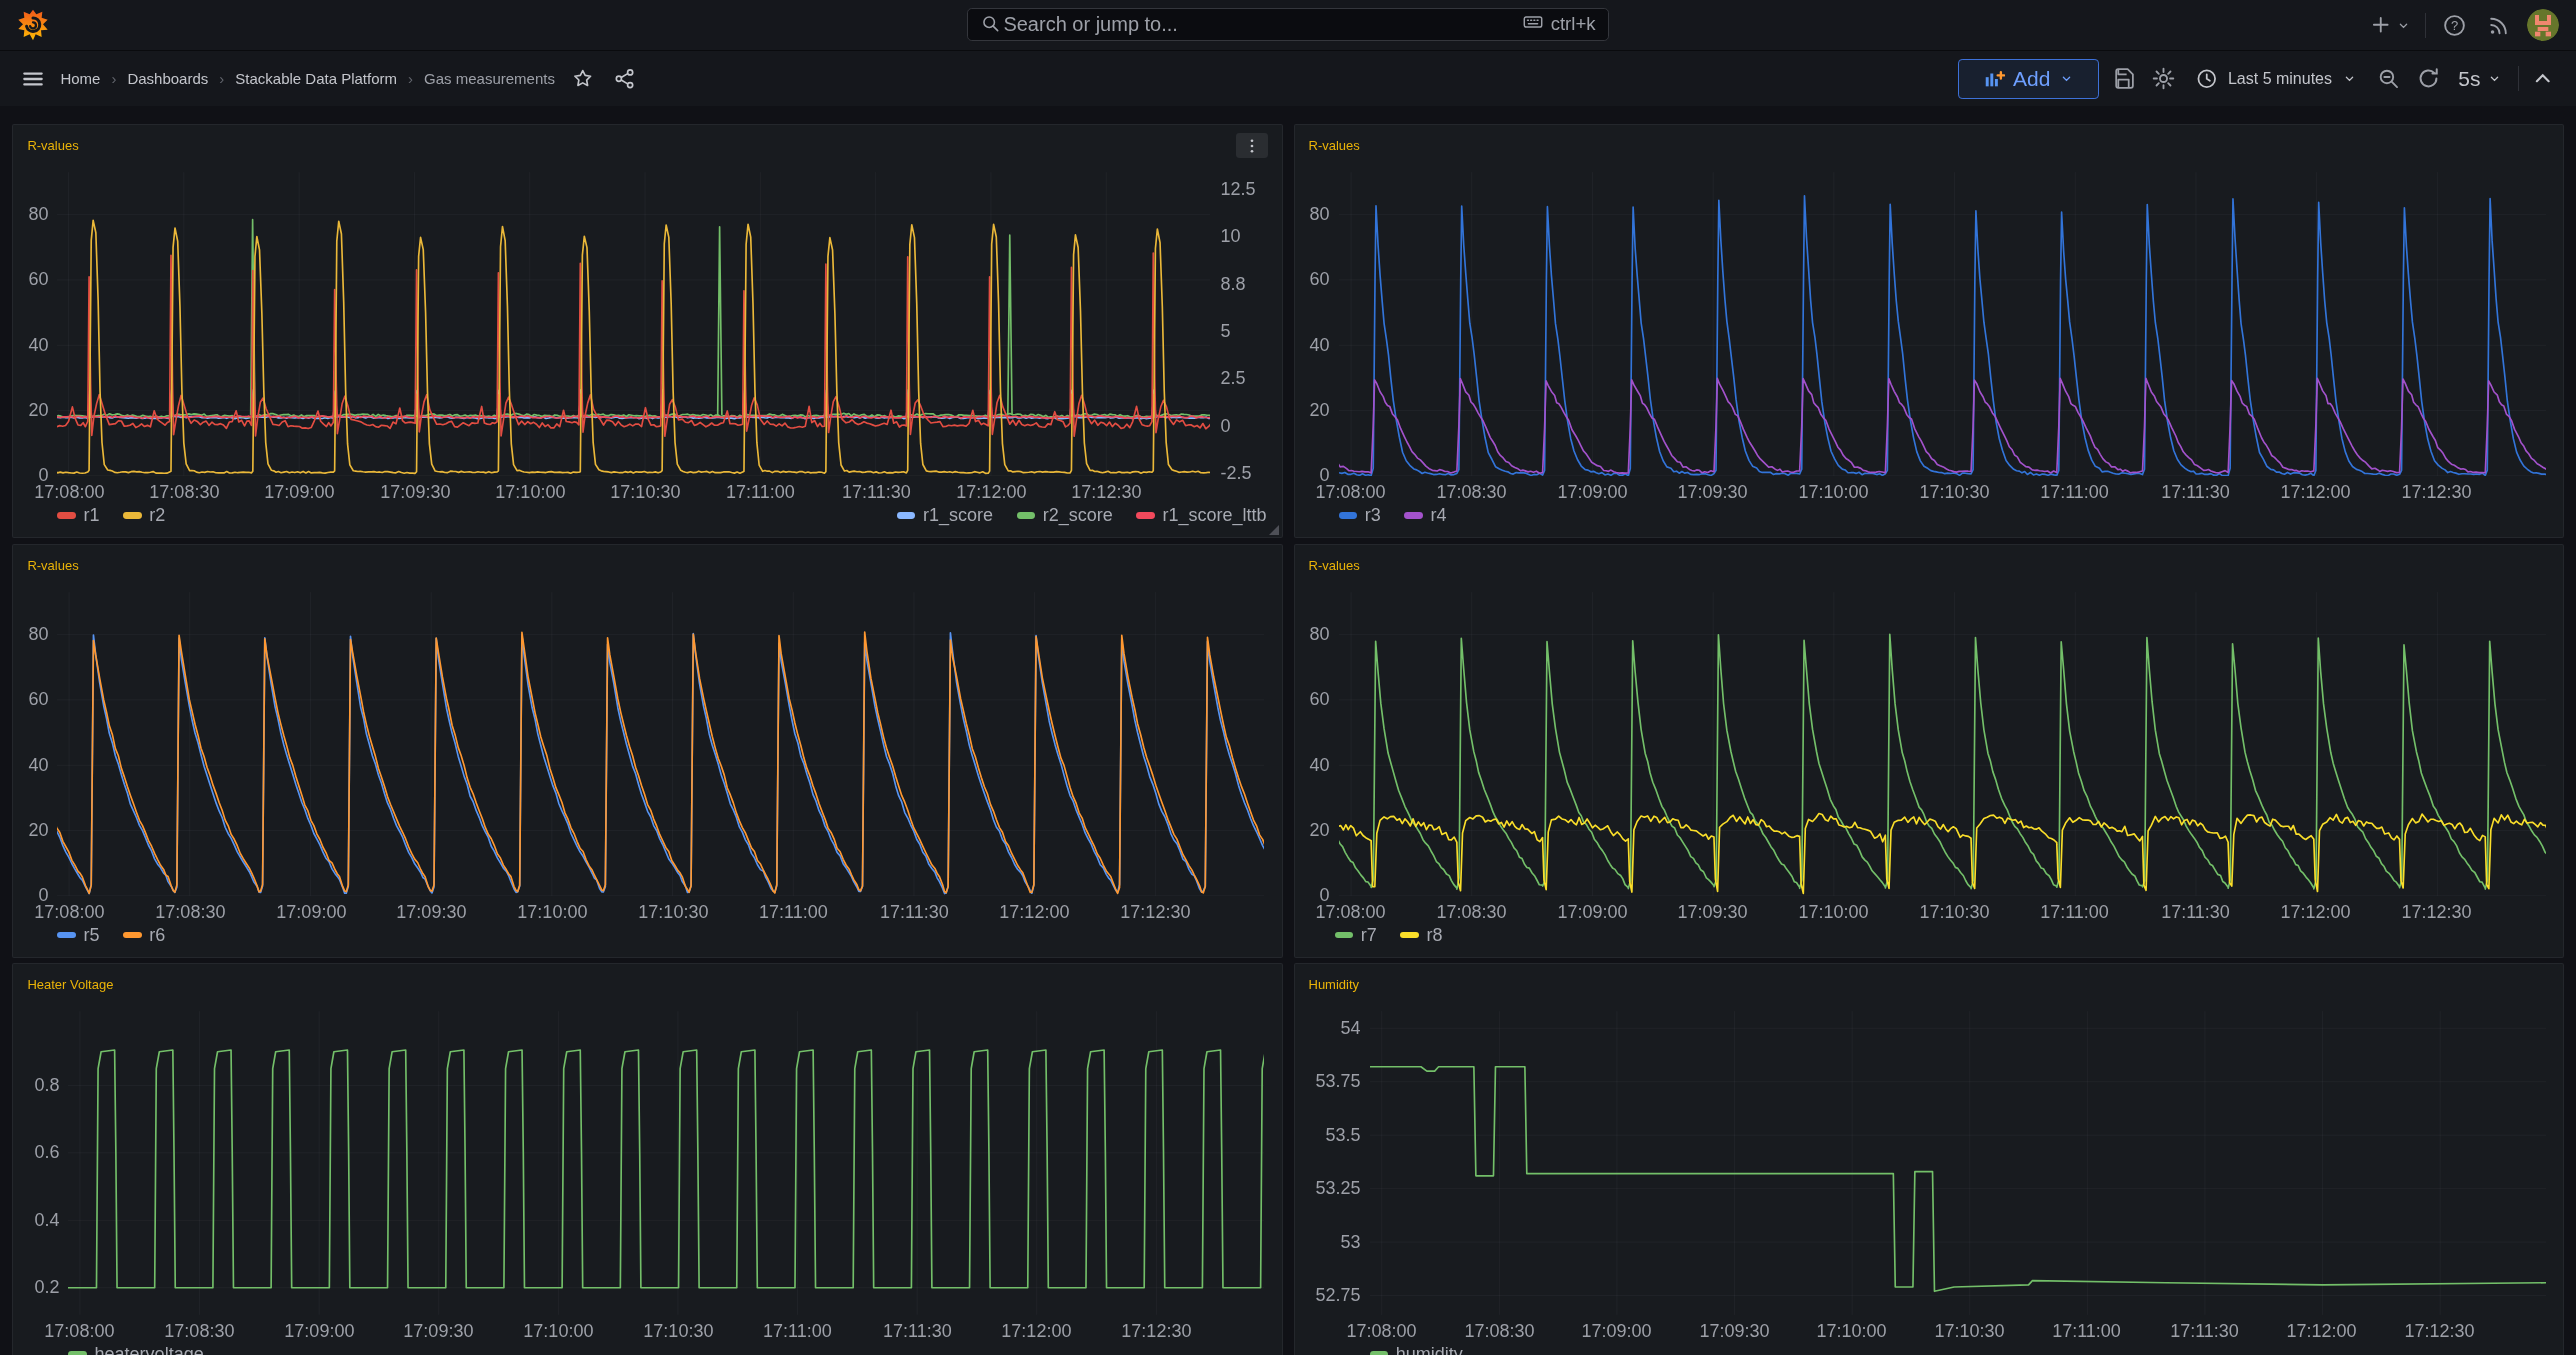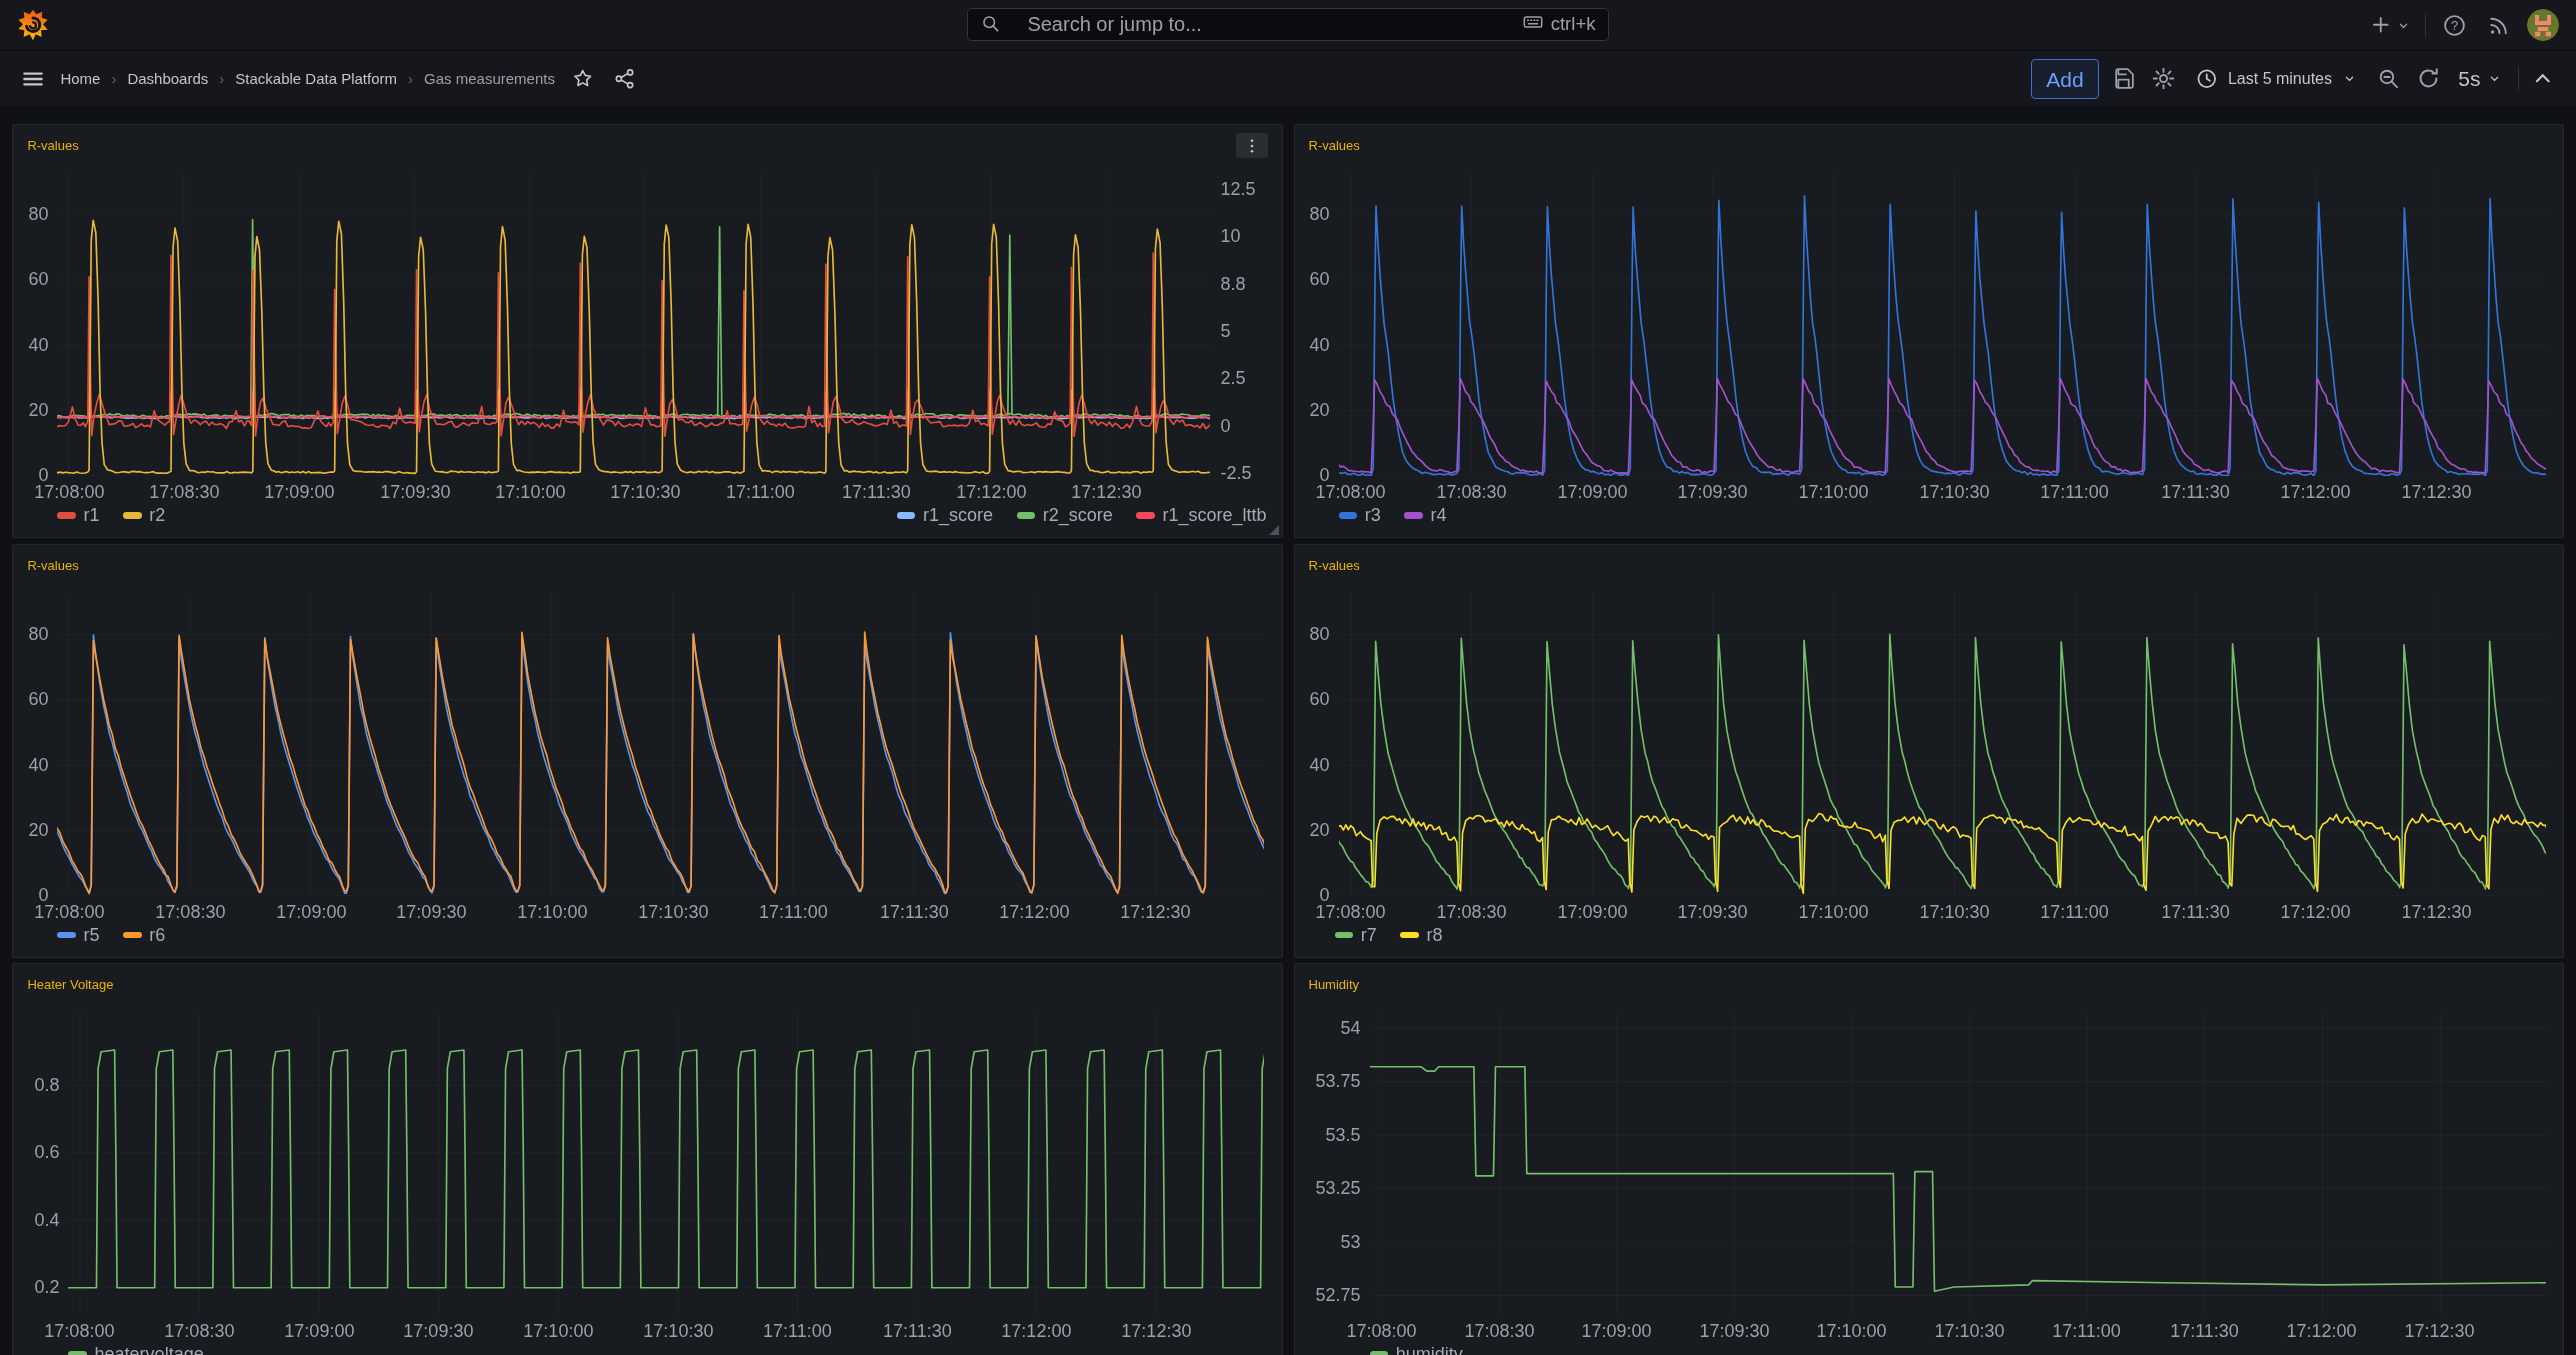--- a/index.html
+++ b/index.html
@@ -11,41 +11,41 @@
   }
   .topbar{
     height:50px;background:#15171c;display:flex;align-items:center;
     padding:0 16.6px;position:relative;border-bottom:0.7px solid #0a0b0e;
   }
   .logo{width:32px;height:32px;display:block}
   .searchbox{
     position:absolute;left:50%;top:7.6px;transform:translateX(-50%);
     width:642px;height:33px;box-sizing:border-box;
     background:#0b0c10;border:0.7px solid #34363c;border-radius:4.8px;
-    display:flex;align-items:center;gap:26px;padding:0 12.4px;cursor:text;
+    display:flex;align-items:center;gap:2px;padding:0 12.4px;cursor:text;
   }
   .searchbox .ph{color:#9da0a8;font-size:20px;flex:1;text-align:left}
   .kbd-hint{display:flex;align-items:center;gap:7px;color:#9da0a8;font-size:18.6px}
   .top-right{margin-left:auto;display:flex;align-items:center;gap:14px}
   .ibtn{width:30px;height:30px;display:grid;place-items:center;border-radius:4.1px;cursor:pointer;background:none;border:none;padding:0}
   .ibtn svg{display:block}
   .plusgrp{display:flex;align-items:center;gap:2.8px;cursor:pointer}
   .vdiv{width:0.7px;height:25px;background:rgba(204,204,220,.15)}
   .avatar{width:32px;height:32px;border-radius:50%;overflow:hidden;cursor:pointer}
 
   .navbar{height:55px;background:#15171c;display:flex;align-items:center;padding:0 18px;gap:12.4px}
   .crumbs{display:flex;align-items:center;gap:11px;font-size:15px}
   .crumb{color:#C4C6CC;cursor:pointer}
   .crumb.current{color:#9da0a8;cursor:default}
   .crumb-sep{color:#62656d}
   .nav-right{margin-left:auto;display:flex;align-items:center;gap:9.7px}
   .add-btn{
-    display:flex;align-items:center;gap:8.3px;height:40px;padding:0 14px;
+    display:flex;align-items:center;gap:8.3px;height:40px;padding:0 24px;
     background:rgba(61,113,217,.10);border:0.7px solid #3D71D9;border-radius:4.1px;
-    color:#6E9FFF;font-size:21px;font-weight:500;cursor:pointer;font-family:inherit;flex-direction:column;
+    color:#6E9FFF;font-size:21px;font-weight:500;cursor:pointer;font-family:inherit;
   }
   .time-btn{display:flex;align-items:center;gap:9.7px;color:#C4C6CC;font-size:16px;background:none;border:none;cursor:pointer;font-family:inherit;padding:0 7px}
   .int-btn{display:flex;align-items:center;gap:7px;color:#C4C6CC;font-size:21px;background:none;border:none;cursor:pointer;font-family:inherit;padding:0 5.5px}
 
   .dash{
     padding:18px 12.4px 0;display:grid;
     grid-template-columns:1fr 1fr;grid-auto-rows:414px;
     column-gap:11px;row-gap:5.5px;
   }
   .panel{

